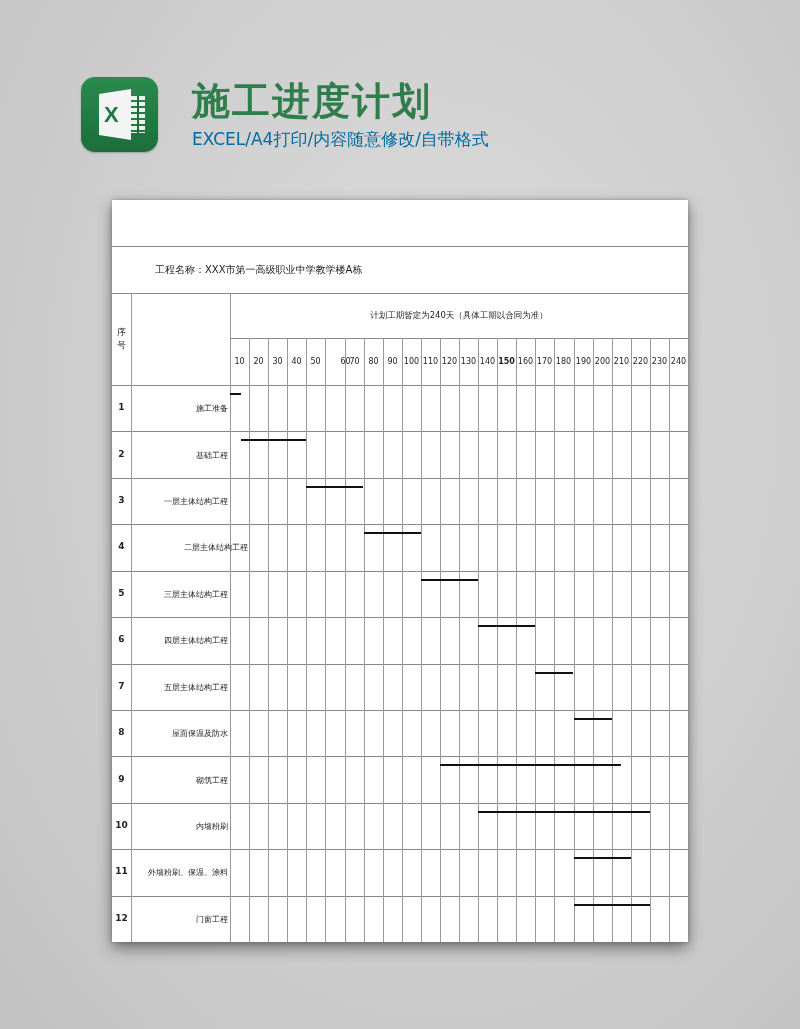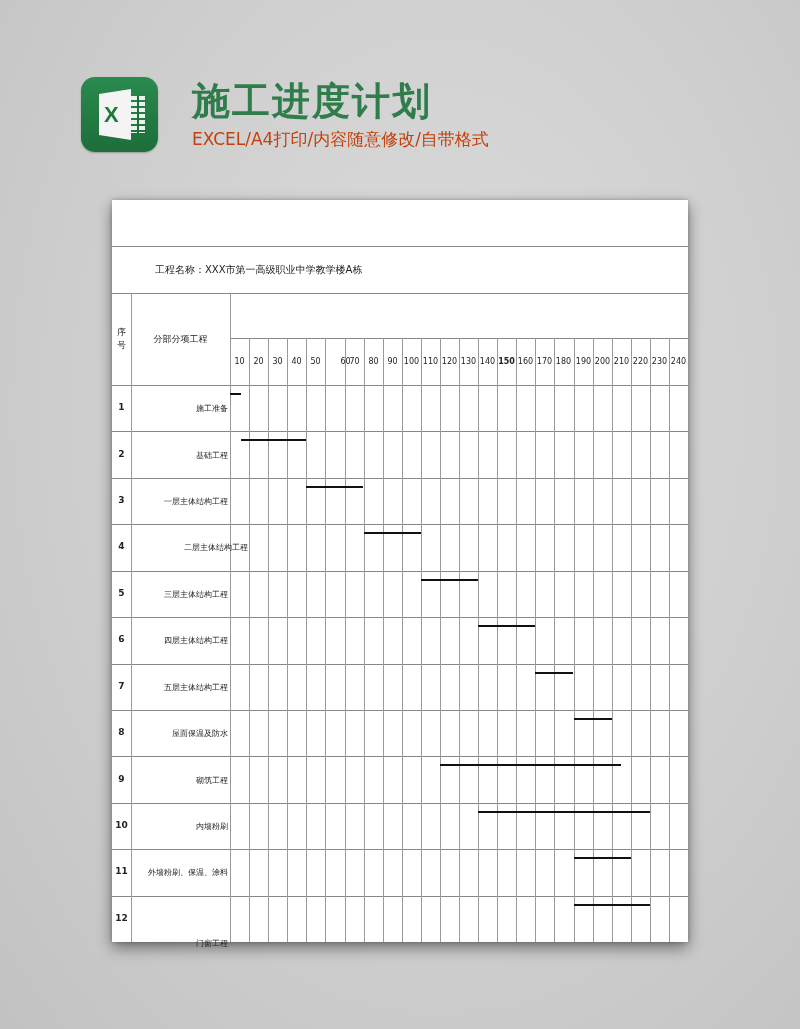--- a/index.html
+++ b/index.html
@@ -25,21 +25,21 @@
     background:
       repeating-linear-gradient(180deg,#e9f3ec 0 4px,transparent 4px 6px);
   }
   .logo .grid::after{
     content:"";position:absolute;left:6px;top:0;width:2px;height:100%;background:#1c6e3a;
   }
   .big-title{
     position:absolute;left:192px;top:76px;font-size:38px;font-weight:bold;color:#2e7d4a;letter-spacing:2px;
   }
   .sub-title{
-    position:absolute;left:192px;top:128px;font-size:17px;color:#c2410c;
+    position:absolute;left:192px;top:128px;font-size:17px;color:#0369a1;
   }
   .sheet{
     position:absolute;left:112px;top:200px;width:576px;height:742px;background:#fff;
     box-shadow:0 6px 14px rgba(0,0,0,.45), 0 0 4px rgba(0,0,0,.25);
   }
   .hline{position:absolute;height:1px;background:#888;}
   .vline{position:absolute;width:1px;background:#999;}
   .sheet-title{
     position:absolute;left:0;top:0;width:576px;height:46px;line-height:46px;text-align:center;
     font-size:17px;font-weight:bold;color:#111;
@@ -65,21 +65,21 @@
 </div>
 <div class="big-title">施工进度计划</div>
 <div class="sub-title">EXCEL/A4打印/内容随意修改/自带格式</div>
 
 <div class="sheet" id="sheet">
   <div class="project">工程名称：XXX市第一高级职业中学教学楼A栋</div>
 
   <div class="hdr-seq">
     <div><span>序</span><br><span>号</span></div>
   </div>
-  <div class="hdr-part">分部分项工程</div>
+  <div class="hdr-plan">计划工期暂定为240天（具体工期以合同为准）</div>
 
   <div id="grid-layer">
       <div class="hline" style="left: 0px; top: 46px; width: 576px;"></div>
       <div class="hline" style="left: 0px; top: 93px; width: 576px;"></div>
       <div class="hline" style="left: 118px; top: 138px; width: 458px;"></div>
       <div class="hline" style="left: 0px; top: 185px; width: 576px;"></div>
       <div class="hline" style="left: 0px; top: 231px; width: 576px;"></div>
       <div class="hline" style="left: 0px; top: 278px; width: 576px;"></div>
       <div class="hline" style="left: 0px; top: 324px; width: 576px;"></div>
       <div class="hline" style="left: 0px; top: 371px; width: 576px;"></div>
@@ -170,16 +170,16 @@
       <div class="row-seq" style="top: 574px;">9</div>
       <div class="row-name" style="top: 575px;">砌筑工程</div>
       <div class="bar" style="left: 328px; width: 181px; top: 564px;"></div>
       <div class="row-seq" style="top: 620px;">10</div>
       <div class="row-name" style="top: 621px;">内墙粉刷</div>
       <div class="bar" style="left: 366px; width: 172px; top: 611px;"></div>
       <div class="row-seq" style="top: 666px;">11</div>
       <div class="row-name" style="top: 667px;">外墙粉刷、保温、涂料</div>
       <div class="bar" style="left: 462px; width: 57px; top: 657px;"></div>
       <div class="row-seq" style="top: 713px;">12</div>
-      <div class="row-name" style="top: 714px; margin-top: 24px;">门窗工程</div>
+      <div class="row-name" style="top: 714px;">门窗工程</div>
       <div class="bar" style="left: 462px; width: 76px; top: 704px;"></div>
     </div>
 </div>
 
 </body></html>

